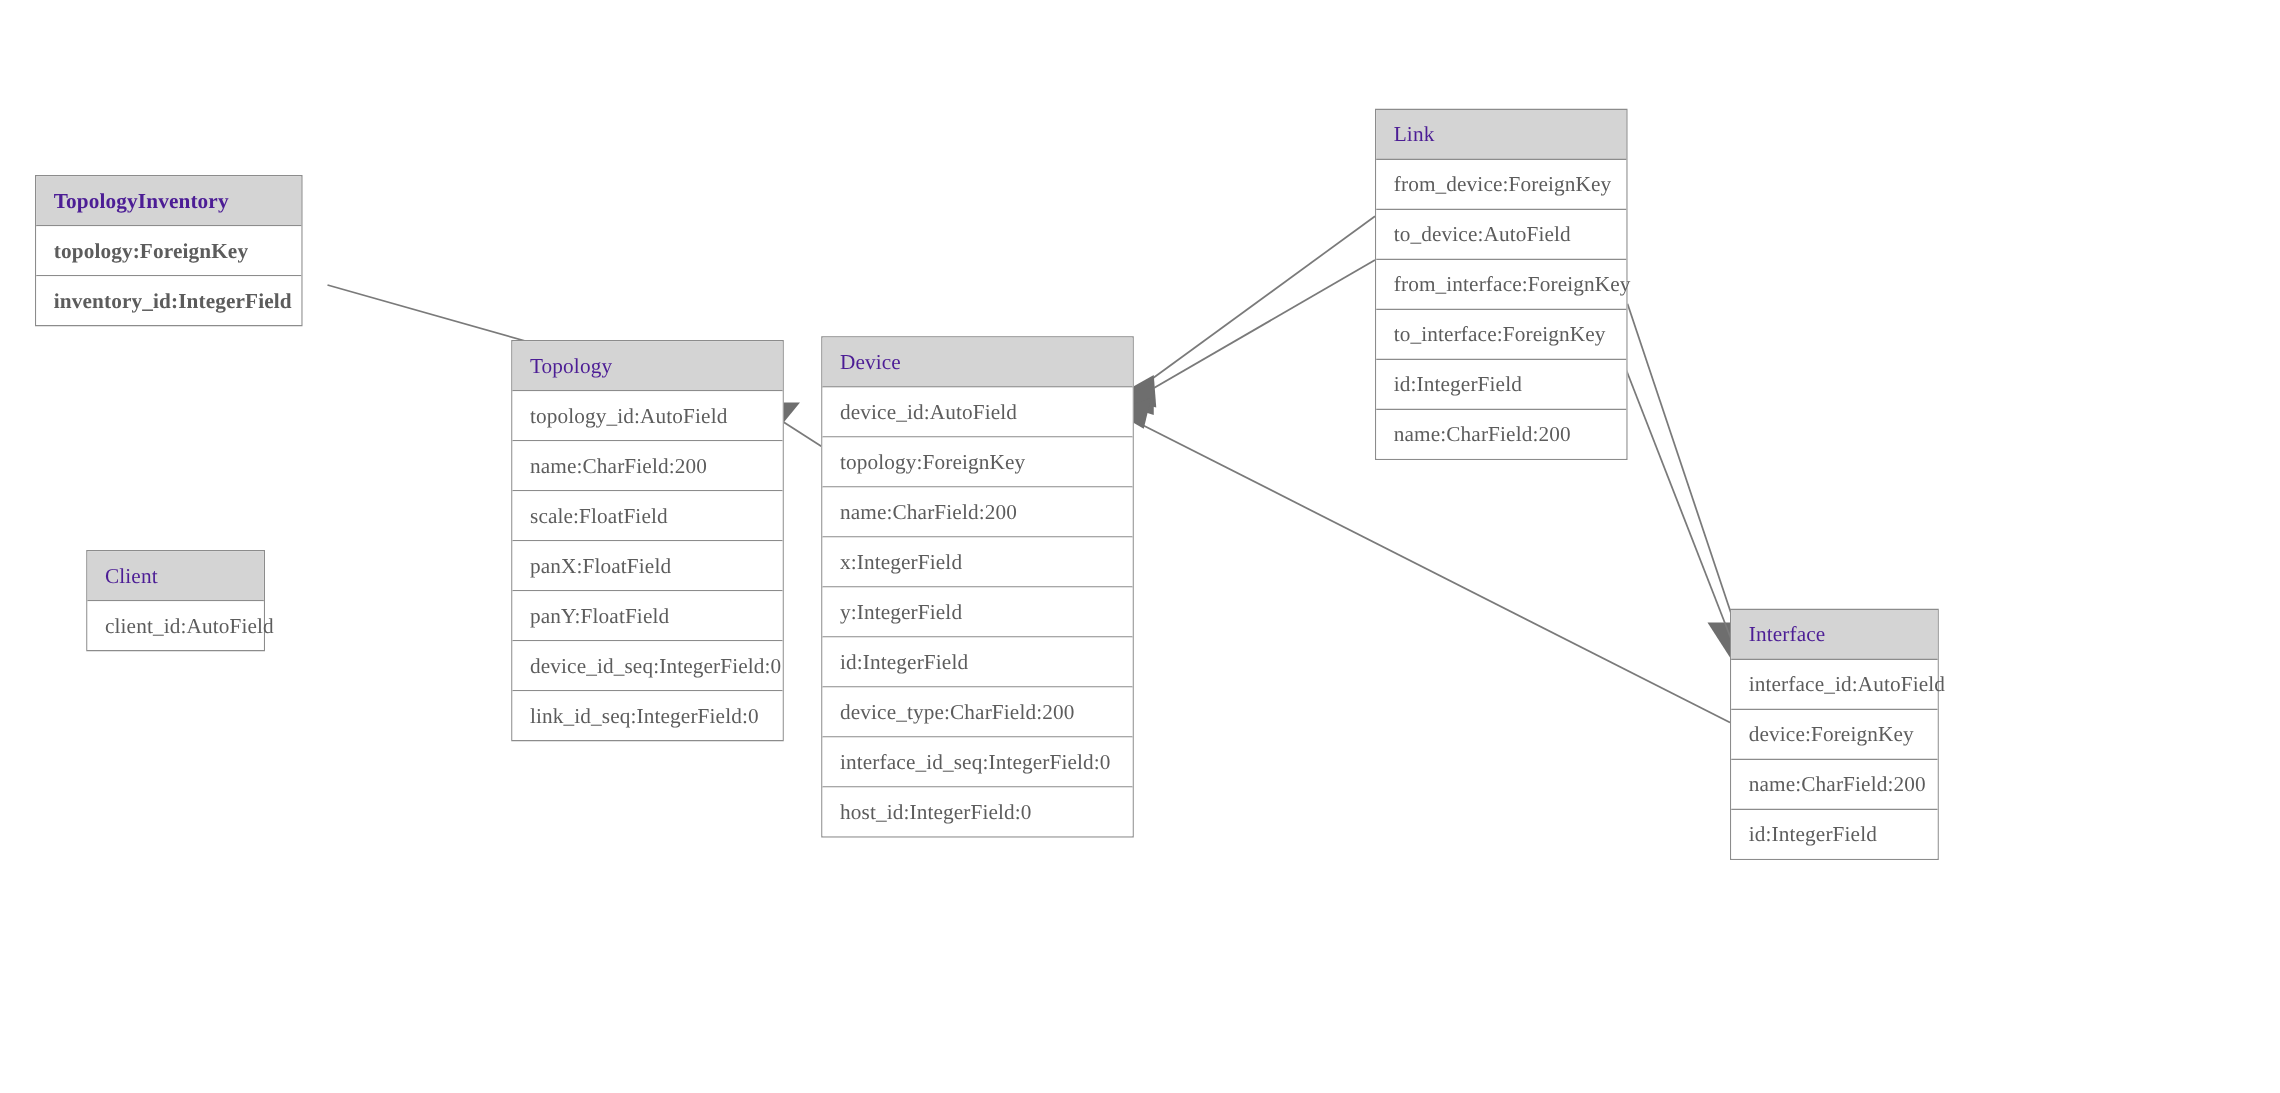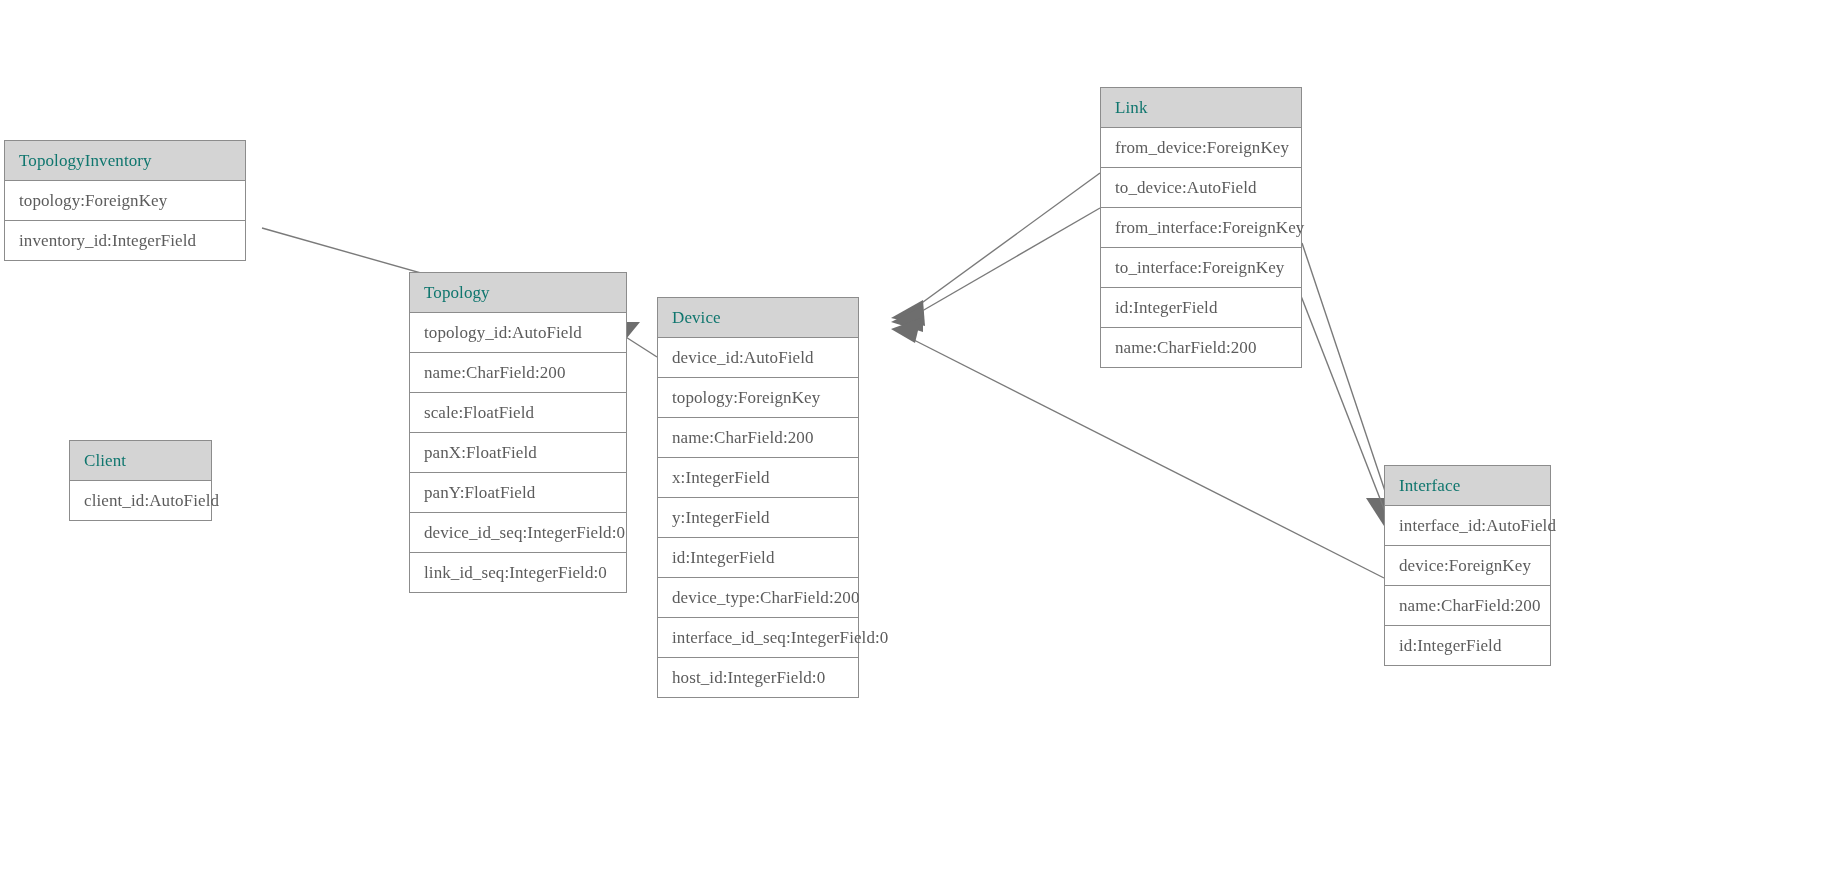--- a/index.html
+++ b/index.html
@@ -30,21 +30,21 @@
     position: absolute;
     border: 1px solid #8c8c8c;
     box-sizing: border-box;
     background: #ffffff;
     z-index: 2;
   }
   .entity-header {
     background: #d4d4d4;
     border-bottom: 1px solid #8c8c8c;
     box-sizing: border-box;
-    color: #0f766e;
+    color: #4c1d95;
     font-size: 17px;
     line-height: 1;
     padding: 11px 14px 11px 14px;
     white-space: nowrap;
     letter-spacing: 0.1px;
   }
   .entity-row {
     background: #ffffff;
     border-bottom: 1px solid #8c8c8c;
     box-sizing: border-box;
@@ -94,38 +94,38 @@
     <g>
       <line x1="1302" y1="243" x2="1392" y2="512" stroke="#7a7a7a" stroke-width="1.4"></line>
       <polygon points="1384,526 1366,498 1397,498" fill="#6e6e6e"></polygon>
     </g>
 
     <g>
       <line x1="1294" y1="278" x2="1386" y2="514" stroke="#7a7a7a" stroke-width="1.4"></line>
     </g>
   </svg>
 
-  <div class="entity" style="left:4px; top:140px; width:242px;">
+  <div class="entity" style="left:28px; top:140px; width:214px;font-weight:bold;">
     <div class="entity-header">TopologyInventory</div>
     <div class="entity-row">topology:ForeignKey</div>
     <div class="entity-row">inventory_id:IntegerField</div>
   </div>
 
   <div class="entity" style="left:385px; top:272px; width:218px;margin-left:24px;">
     <div class="entity-header">Topology</div>
     <div class="entity-row">topology_id:AutoField</div>
     <div class="entity-row">name:CharField:200</div>
     <div class="entity-row">scale:FloatField</div>
     <div class="entity-row">panX:FloatField</div>
     <div class="entity-row">panY:FloatField</div>
     <div class="entity-row">device_id_seq:IntegerField:0</div>
     <div class="entity-row">link_id_seq:IntegerField:0</div>
   </div>
 
-  <div class="entity" style="left:657px; top:269px; width:202px;margin-top:28px;">
+  <div class="entity" style="left:657px; top:269px; width:250px;">
     <div class="entity-header">Device</div>
     <div class="entity-row">device_id:AutoField</div>
     <div class="entity-row">topology:ForeignKey</div>
     <div class="entity-row">name:CharField:200</div>
     <div class="entity-row">x:IntegerField</div>
     <div class="entity-row">y:IntegerField</div>
     <div class="entity-row">id:IntegerField</div>
     <div class="entity-row">device_type:CharField:200</div>
     <div class="entity-row">interface_id_seq:IntegerField:0</div>
     <div class="entity-row">host_id:IntegerField:0</div>
@@ -134,21 +134,21 @@
   <div class="entity" style="left:1100px; top:87px; width:202px;">
     <div class="entity-header">Link</div>
     <div class="entity-row">from_device:ForeignKey</div>
     <div class="entity-row">to_device:AutoField</div>
     <div class="entity-row">from_interface:ForeignKey</div>
     <div class="entity-row">to_interface:ForeignKey</div>
     <div class="entity-row">id:IntegerField</div>
     <div class="entity-row">name:CharField:200</div>
   </div>
 
-  <div class="entity" style="left:1384px; top:465px; width:167px;">
+  <div class="entity" style="left:1384px; top:487px; width:167px;">
     <div class="entity-header">Interface</div>
     <div class="entity-row">interface_id:AutoField</div>
     <div class="entity-row">device:ForeignKey</div>
     <div class="entity-row">name:CharField:200</div>
     <div class="entity-row">id:IntegerField</div>
   </div>
 
   <div class="entity" style="left:69px; top:440px; width:143px;">
     <div class="entity-header">Client</div>
     <div class="entity-row">client_id:AutoField</div>

